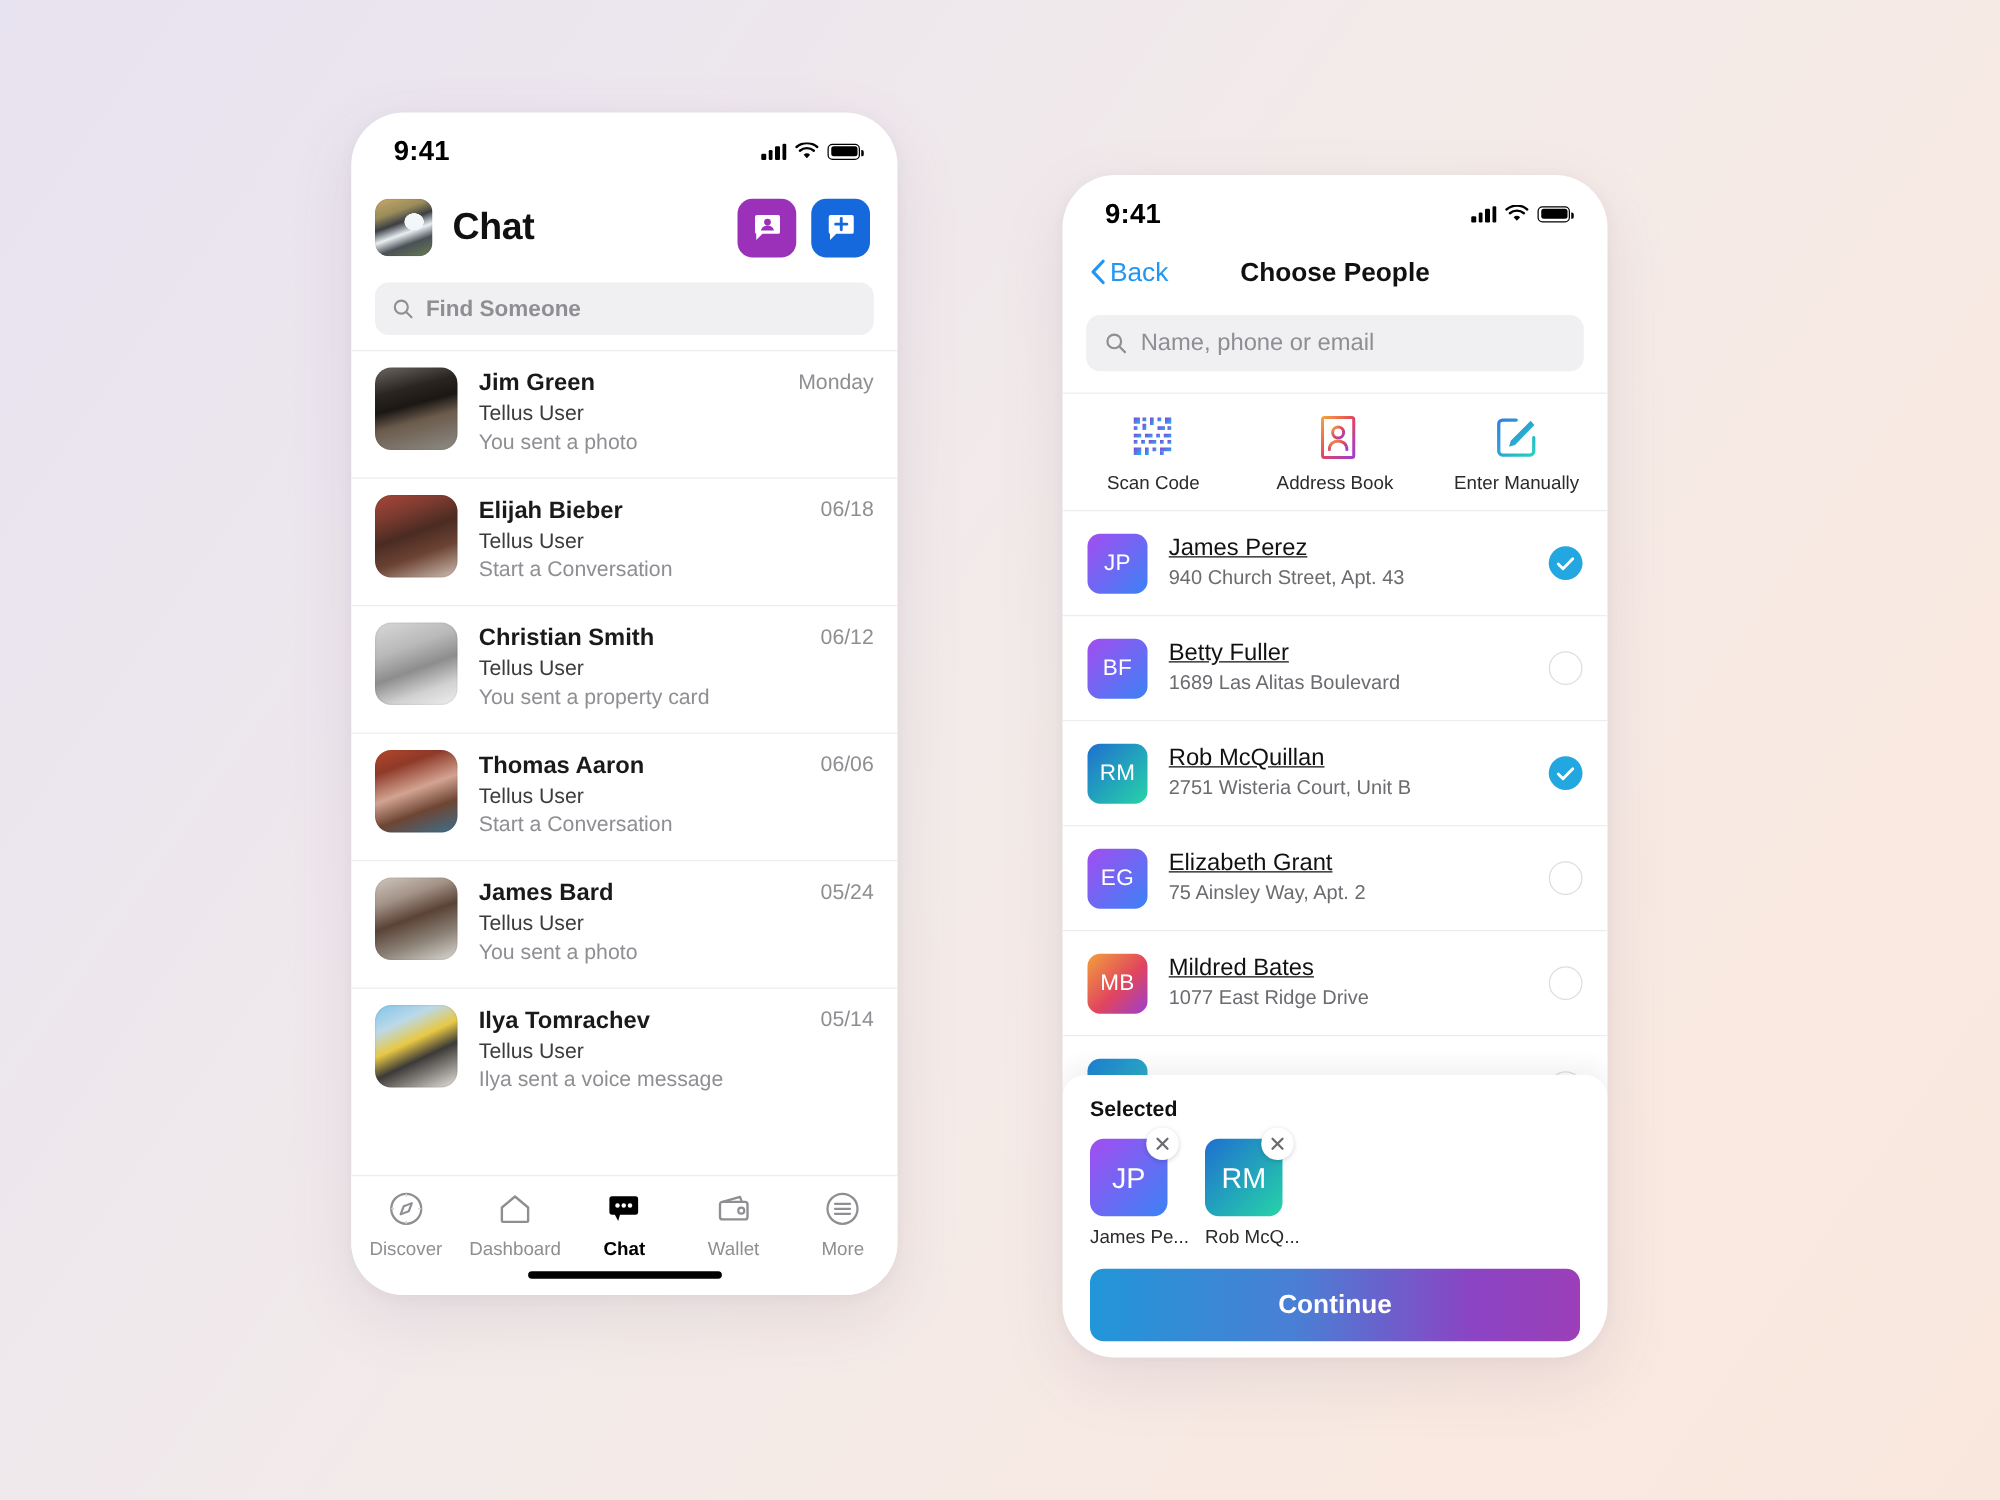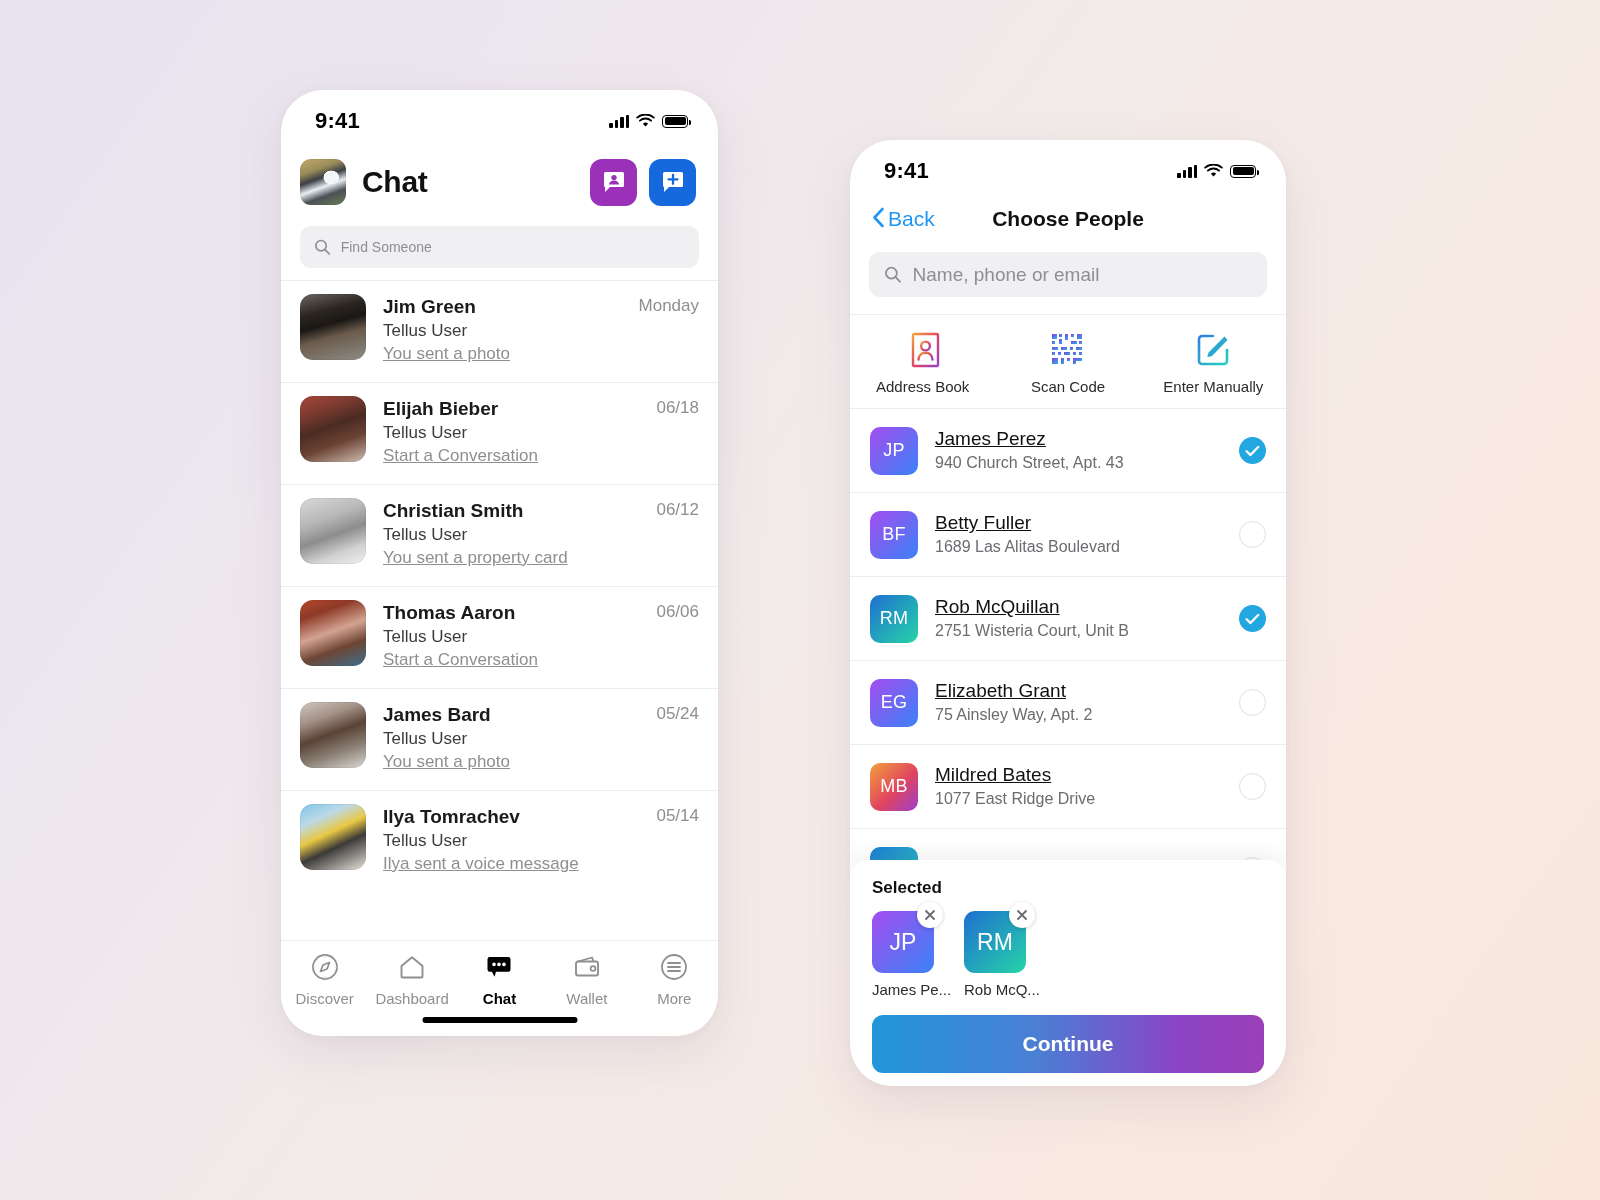--- a/index.html
+++ b/index.html
@@ -63,39 +63,39 @@
   }
   .hdr-btn.purple { background: #9a31b8; }
   .hdr-btn.blue   { background: #1668dd; }
 
   
   .search-field {
     margin: 12px 19px 0 19px; height: 42px; background: #f0f0f2; border-radius: 11px;
     display: flex; align-items: center; padding: 0 14px; gap: 10px;
   }
   .search-field input {
-    border: none; background: transparent; outline: none; font-size: 14px;
-    color: #2b2b2b; width: 100%; font-family: "Liberation Sans", sans-serif;
+    border: none; background: transparent; outline: none; font-size: 18px;
+    color: #2b2b2b; width: 100%; font-family: "Liberation Sans", sans-serif; font-weight: bold;
   }
   .search-field input::placeholder { color: #8e8e93; }
 
   
   .chat-list { margin-top: 12px; }
   .chat-row {
     display: flex; align-items: flex-start; padding: 13px 19px 13px 19px;
     border-top: 1px solid #ededee; cursor: pointer; height: 102px;
   }
   .chat-row .thumb {
     width: 66px; height: 66px; border-radius: 13px; flex: 0 0 auto; margin-right: 17px;
     box-shadow: inset 0 0 0 1px rgba(0,0,0,0.05);
   }
   .chat-row .meta { flex: 1 1 auto; min-width: 0; padding-top: 1px; }
   .chat-row .name { font-size: 19px; font-weight: bold; color: #1a1a1a; line-height: 1.25; }
   .chat-row .sub  { font-size: 17px; color: #3c3c3c; line-height: 1.3; margin-top: 1px; }
-  .chat-row .snippet { font-size: 17px; color: #8e8e93; line-height: 1.3; margin-top: 1px; text-decoration: underline; }
+  .chat-row .snippet { font-size: 17px; color: #8e8e93; line-height: 1.3; margin-top: 1px; }
   .chat-row .time { font-size: 17px; color: #8e8e93; flex: 0 0 auto; padding-top: 2px; }
 
   
   .p-jim       { background: linear-gradient(165deg,#6d6762 0%,#2a2520 28%,#1b1714 45%,#6b5b4c 62%,#8e8c86 100%); }
   .p-elijah    { background: linear-gradient(160deg,#a8453a 0%,#7d3b30 24%,#4a2b22 46%,#6c4334 68%,#cfbfb3 100%); }
   .p-christian { background: linear-gradient(160deg,#d8d8d8 0%,#b9b9b9 32%,#8d8d8d 55%,#d2d2d2 78%,#efefef 100%); }
   .p-thomas    { background: linear-gradient(160deg,#b5472c 0%,#8e3a28 22%,#d3a392 48%,#6e4533 70%,#3d6f8e 100%); }
   .p-jamesb    { background: linear-gradient(160deg,#cfc8bf 0%,#a49288 26%,#5a4236 48%,#8b8176 72%,#dcd9d4 100%); }
   .p-ilya      { background: linear-gradient(155deg,#7fc4e8 0%,#bcd9e8 24%,#e8c845 44%,#3c3a38 62%,#e9e4dd 100%); }
 
@@ -382,41 +382,20 @@
 
   <div class="search-field2">
     <svg width="19" height="19" viewBox="0 0 18 18">
       <circle cx="7.6" cy="7.6" r="5.6" stroke="#8e8e93" stroke-width="1.8" fill="none"></circle>
       <path d="M11.8 11.8 16.4 16.4" stroke="#8e8e93" stroke-width="1.8" stroke-linecap="round"></path>
     </svg>
     <input type="text" placeholder="Name, phone or email" style="">
   </div>
 
   <div class="actions-row">
-    <div class="action">
-      <svg width="38" height="38" viewBox="0 0 38 38">
-        <defs>
-            <linearGradient id="abg" x1="0" y1="0" x2="1" y2="1">
-          <stop offset="0" stop-color="#f5a23c"></stop>
-              <stop offset="0.5" stop-color="#e2455f"></stop>
-              <stop offset="1" stop-color="#9b3fd0"></stop>
-        </linearGradient>
-          </defs>
-        <rect x="9" y="3" width="25" height="32" rx="1.6" stroke="url(#abg)" stroke-width="2.4" fill="none"></rect>
-        <circle cx="21.5" cy="15" r="4.4" stroke="url(#abg)" stroke-width="2.4" fill="none"></circle>
-        <path d="M14.5 28.5c0-4.2 3.2-6.8 7-6.8s7 2.6 7 6.8" stroke="url(#abg)" stroke-width="2.4" fill="none" stroke-linecap="round"></path>
-        <g stroke="url(#abg)" stroke-width="2.4" stroke-linecap="round">
-          <path d="M4 9h5"></path>
-            <path d="M4 15h5"></path>
-            <path d="M4 21h5"></path>
-            <path d="M4 27h5"></path>
-        </g>
-      </svg>
-      <span class="al">Address Book</span>
-    </div>
     <div class="action">
       <svg width="38" height="38" viewBox="0 0 38 38">
         <defs>
             <linearGradient id="qrg" x1="0" y1="0" x2="1" y2="1">
           <stop offset="0" stop-color="#8b3ddb"></stop>
               <stop offset="1" stop-color="#1fb6ef"></stop>
         </linearGradient>
           </defs>
         <g fill="url(#qrg)">
           <rect x="3" y="3" width="5" height="5"></rect>
@@ -442,20 +421,41 @@
           <rect x="18" y="27" width="3" height="3"></rect>
             <rect x="24" y="27" width="9" height="3"></rect>
           <rect x="24" y="30" width="3" height="3"></rect>
         </g>
       </svg>
       <span class="al">Scan Code</span>
     </div>
     <div class="action">
       <svg width="38" height="38" viewBox="0 0 38 38">
         <defs>
+            <linearGradient id="abg" x1="0" y1="0" x2="1" y2="1">
+          <stop offset="0" stop-color="#f5a23c"></stop>
+              <stop offset="0.5" stop-color="#e2455f"></stop>
+              <stop offset="1" stop-color="#9b3fd0"></stop>
+        </linearGradient>
+          </defs>
+        <rect x="9" y="3" width="25" height="32" rx="1.6" stroke="url(#abg)" stroke-width="2.4" fill="none"></rect>
+        <circle cx="21.5" cy="15" r="4.4" stroke="url(#abg)" stroke-width="2.4" fill="none"></circle>
+        <path d="M14.5 28.5c0-4.2 3.2-6.8 7-6.8s7 2.6 7 6.8" stroke="url(#abg)" stroke-width="2.4" fill="none" stroke-linecap="round"></path>
+        <g stroke="url(#abg)" stroke-width="2.4" stroke-linecap="round">
+          <path d="M4 9h5"></path>
+            <path d="M4 15h5"></path>
+            <path d="M4 21h5"></path>
+            <path d="M4 27h5"></path>
+        </g>
+      </svg>
+      <span class="al">Address Book</span>
+    </div>
+    <div class="action">
+      <svg width="38" height="38" viewBox="0 0 38 38">
+        <defs>
             <linearGradient id="pmg" x1="0" y1="0" x2="1" y2="1">
           <stop offset="0" stop-color="#2f7fe0"></stop>
               <stop offset="1" stop-color="#25d0c0"></stop>
         </linearGradient>
           </defs>
         <path d="M33 19v11a3 3 0 0 1-3 3H8a3 3 0 0 1-3-3V8a3 3 0 0 1 3-3h11" stroke="url(#pmg)" stroke-width="2.6" fill="none" stroke-linecap="round"></path>
         <path d="M33.5 4.5 15 23l-1.6 5.6 5.6-1.6L37 8.5z" fill="url(#pmg)" transform="scale(0.86) translate(2,2)"></path>
       </svg>
       <span class="al">Enter Manually</span>
     </div>

